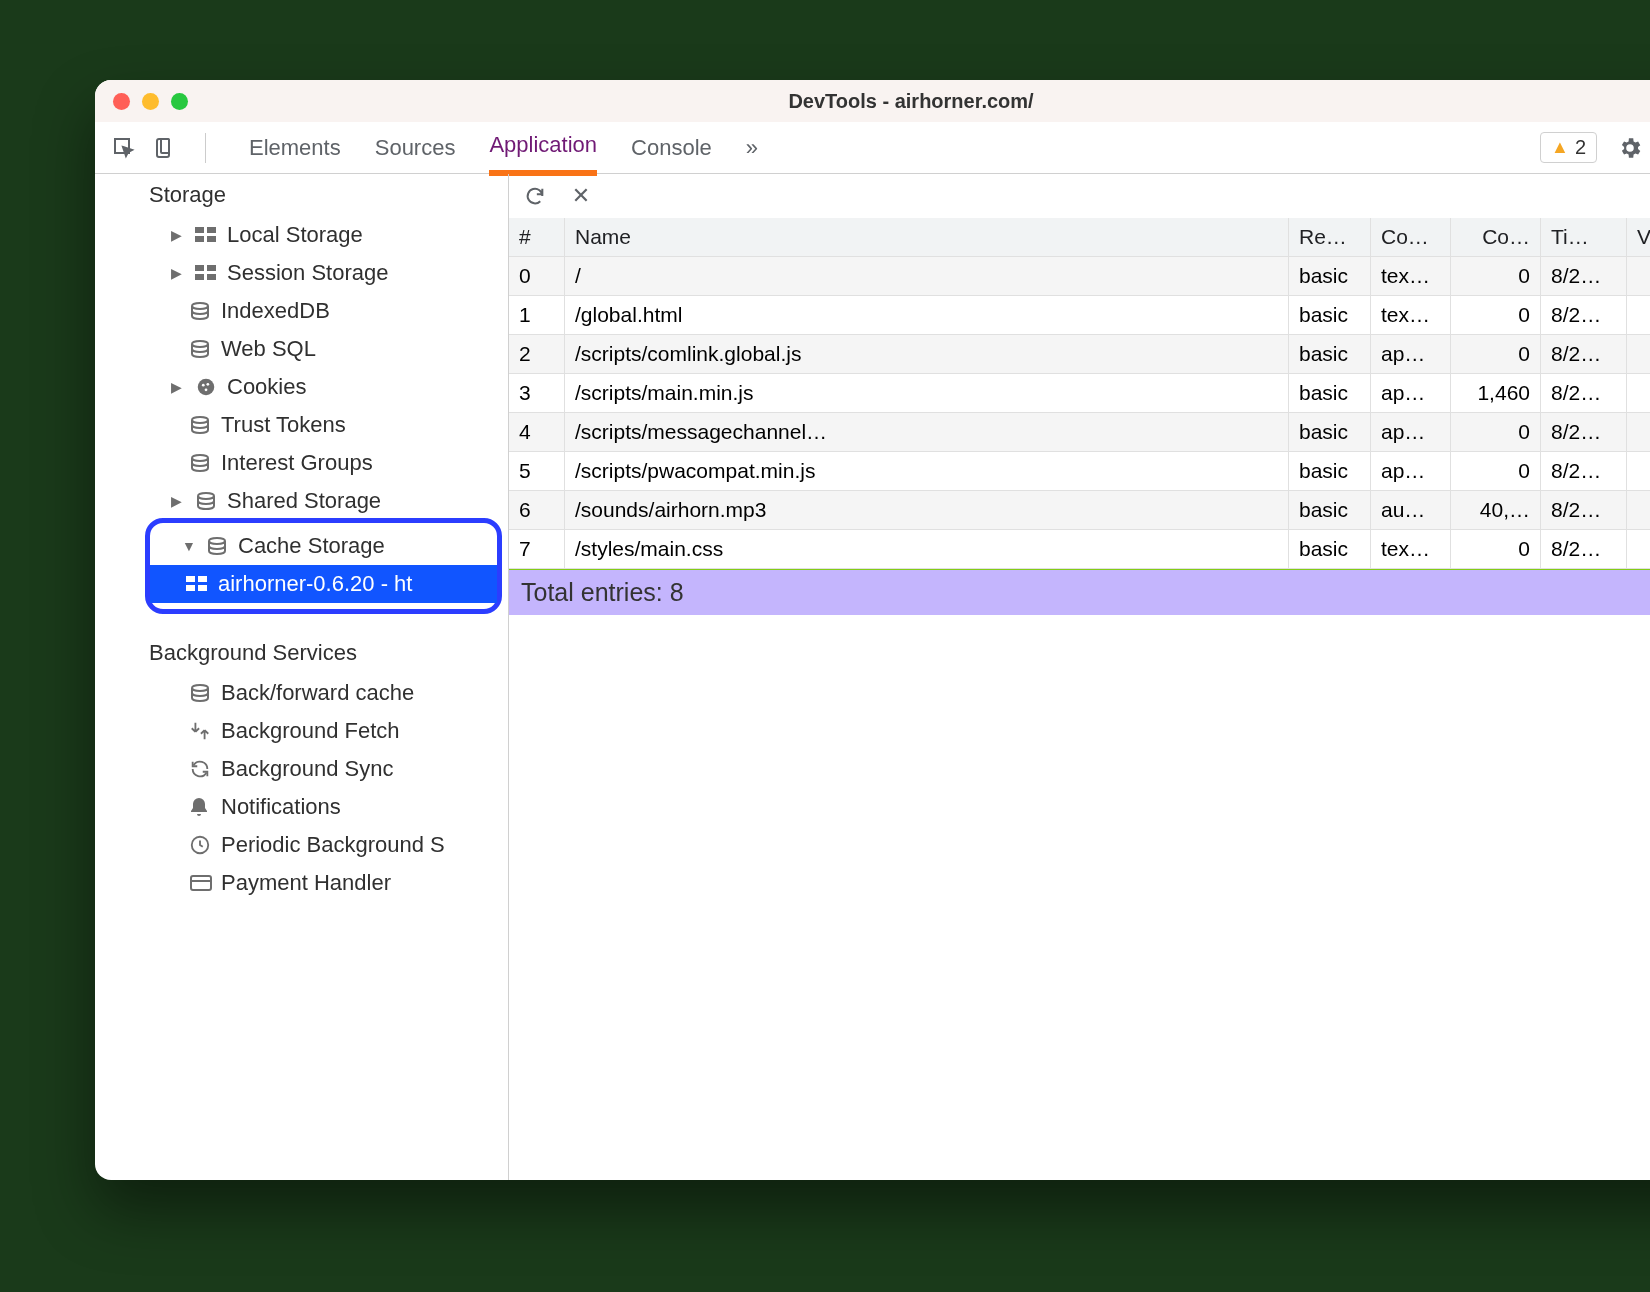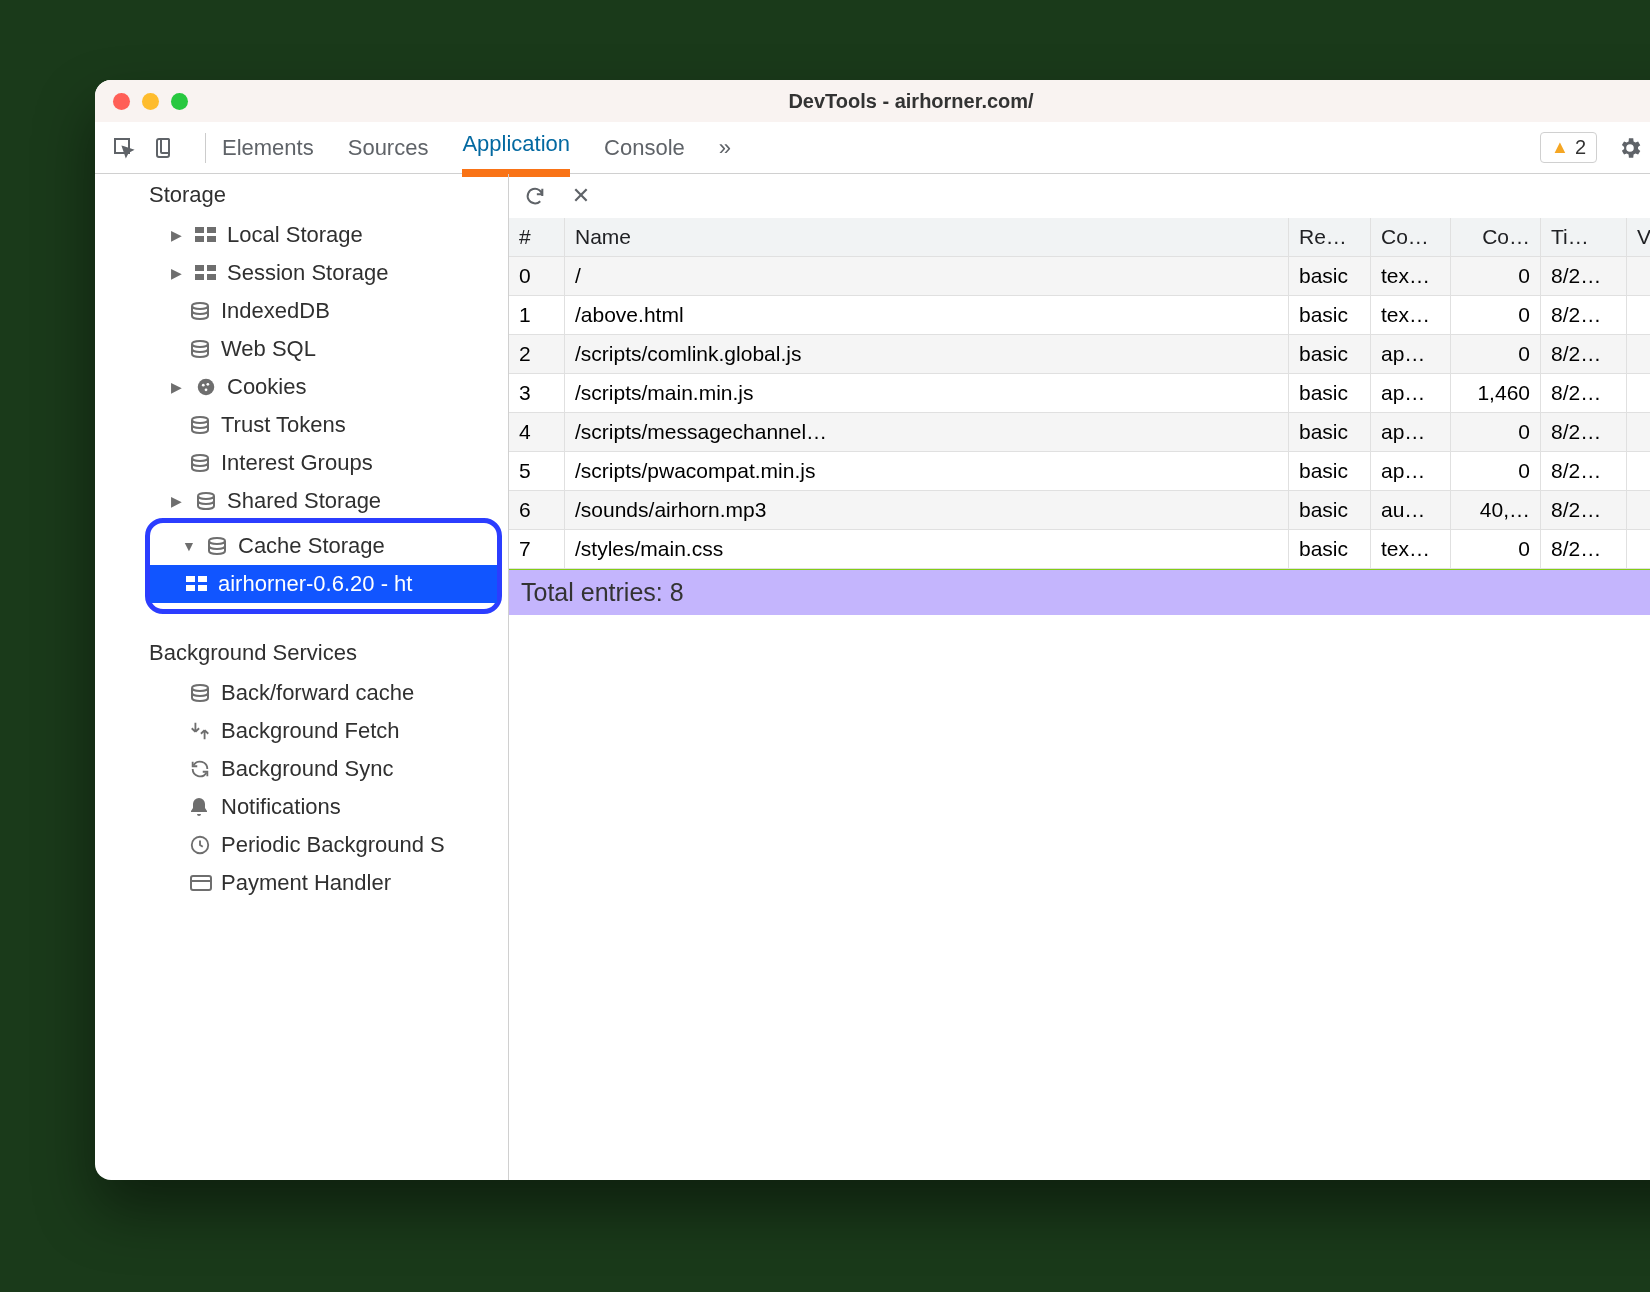--- a/index.html
+++ b/index.html
@@ -58,23 +58,23 @@
     width: 1px; height: 30px; background: #ccc; margin: 0 16px;
   }
   .tool-icon {
     display: inline-flex;
     align-items: center;
     justify-content: center;
     width: 30px; height: 30px;
     margin-right: 10px;
     cursor: pointer;
   }
-  .tabs { display: flex; gap: 34px; align-items: center; flex: 1; }
+  .tabs { display: flex; gap: 34px; align-items: center; flex: 1; margin-left: 27px; }
   .tab { color: #5f6368; cursor: pointer; padding: 12px 0; }
-  .tab.active { color: #0369a1; border-bottom: 8px solid #f97316; font-weight: 500; }
+  .tab.active { color: #701a75; border-bottom: 6px solid #f97316; font-weight: 500; }
   .overflow { color: #5f6368; font-size: 22px; cursor: pointer; }
   .right-tools { display: flex; align-items: center; gap: 18px; margin-left: auto; }
   .warn-badge {
     display: flex; align-items: center; gap: 6px;
     border: 1px solid #d0d0d0; border-radius: 4px;
     padding: 3px 10px; font-size: 20px; color: #333;
   }
   .warn-tri { color: #f5a623; font-size: 18px; }
   .content { flex: 1; display: flex; overflow: hidden; }
   .sidebar {
@@ -419,21 +419,21 @@
               <div class="cell c-idx">0</div>
               <div class="cell c-name">/</div>
               <div class="cell c-re">basic</div>
               <div class="cell c-co">tex…</div>
               <div class="cell c-col">0</div>
               <div class="cell c-ti">8/2…</div>
               <div class="cell c-var"></div>
             </div>
             <div class="trow">
               <div class="cell c-idx">1</div>
-              <div class="cell c-name">/above.html</div>
+              <div class="cell c-name">/global.html</div>
               <div class="cell c-re">basic</div>
               <div class="cell c-co">tex…</div>
               <div class="cell c-col">0</div>
               <div class="cell c-ti">8/2…</div>
               <div class="cell c-var"></div>
             </div>
             <div class="trow">
               <div class="cell c-idx">2</div>
               <div class="cell c-name">/scripts/comlink.global.js</div>
               <div class="cell c-re">basic</div>

